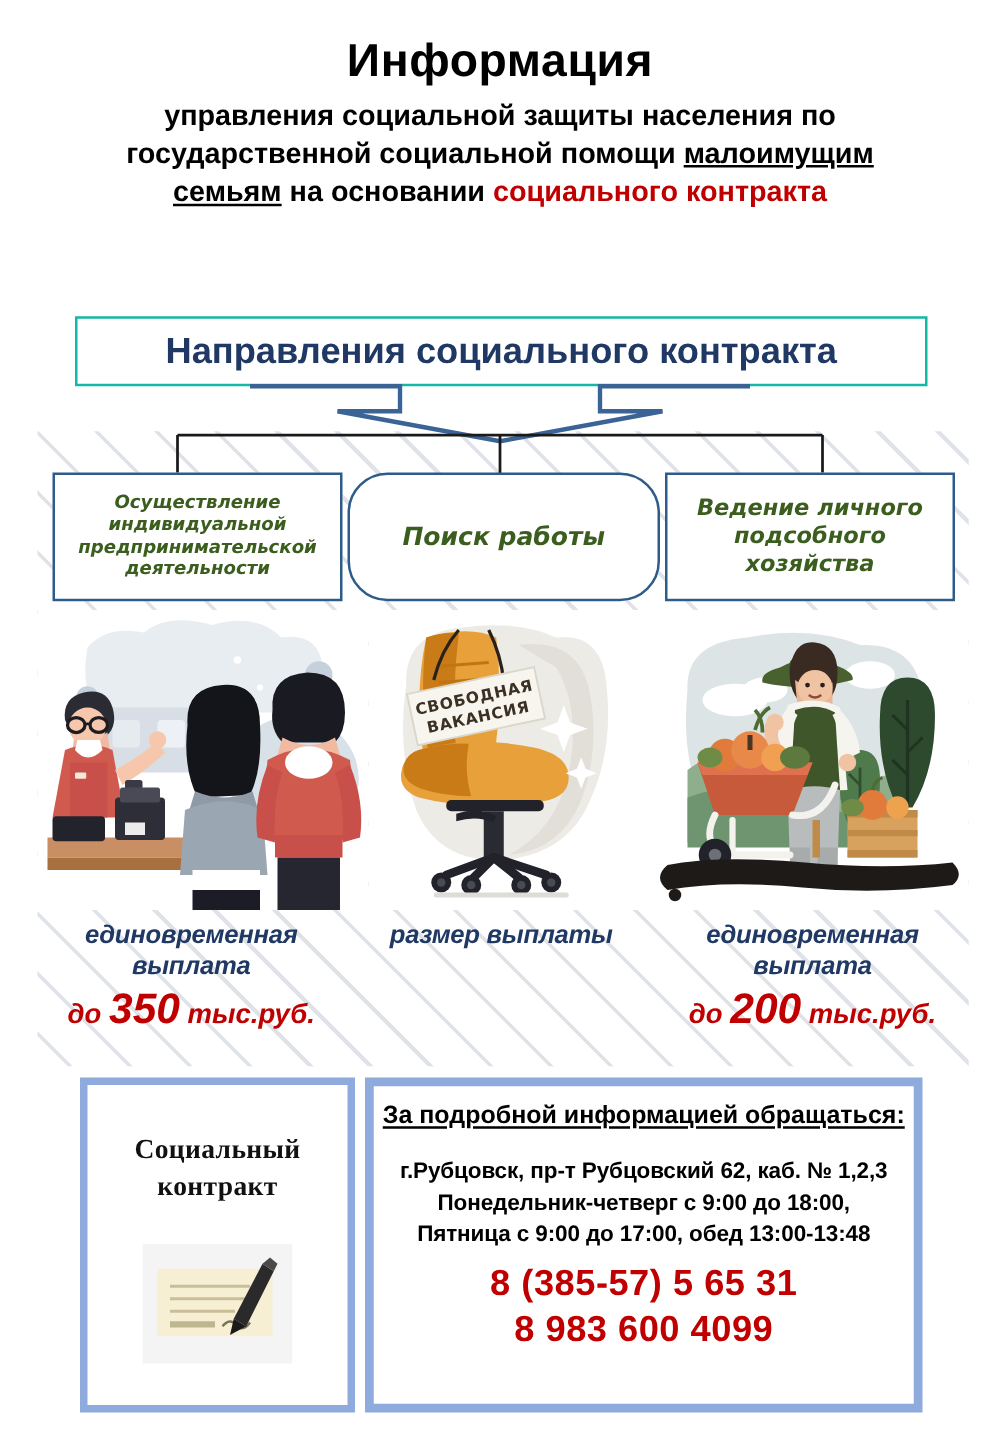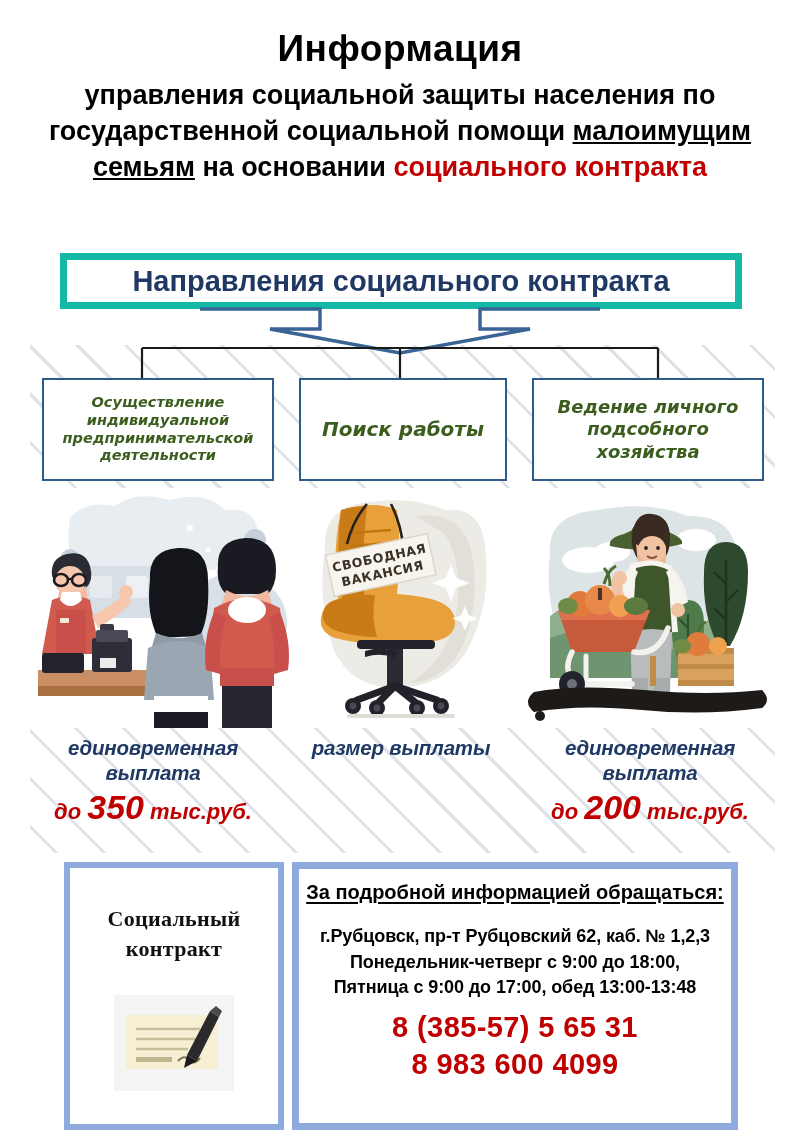--- a/index.html
+++ b/index.html
@@ -30,38 +30,38 @@
   }
   .title-main {
     font-size: 37px;
     font-weight: bold;
     color: #000000;
     letter-spacing: 0.5px;
     line-height: 1.15;
     margin-bottom: 6px;
   }
   .title-sub {
-    font-size: 27px;
+    font-size: 23px;
     font-weight: bold;
     color: #000000;
     line-height: 1.34;
     text-align: center;
   }
   .title-sub .u { text-decoration: underline; text-underline-offset: 2px; }
   .title-sub .red {
     color: #C00000;
     font-weight: bold;
   }
 
   
   .directions-box {
     position: absolute;
     left: 60px; top: 253px;
     width: 682px; height: 56px;
-    border: 7px solid #14b8a6;
+    border: 2px solid #14b8a6;
     background: #ffffff;
     display: flex;
     align-items: center;
     justify-content: center;
   }
   .directions-box-label {
     font-size: 29px;
     font-weight: bold;
     color: #1F3864;
     white-space: nowrap;
@@ -113,21 +113,21 @@
   .cat-box {
     border: 2.5px solid #2E5C8A;
     background: #ffffff;
     display: flex;
     align-items: center;
     justify-content: center;
     text-align: center;
     padding: 4px 6px;
   }
   .cat-box.b1 { width: 232px; }
-  .cat-box.b2 { width: 208px; }
+  .cat-box.b2 { width: 250px; border-radius: 32px; }
   .cat-box.b3 { width: 232px; }
   .cat-label {
     font-family: "DejaVu Sans", "Liberation Sans", sans-serif;
     font-style: italic;
     font-weight: bold;
     color: #3B5E1F;
     line-height: 1.24;
   }
   .cat-box.b1 .cat-label { font-size: 14.5px; }
   .cat-box.b2 .cat-label { font-size: 20px; }

